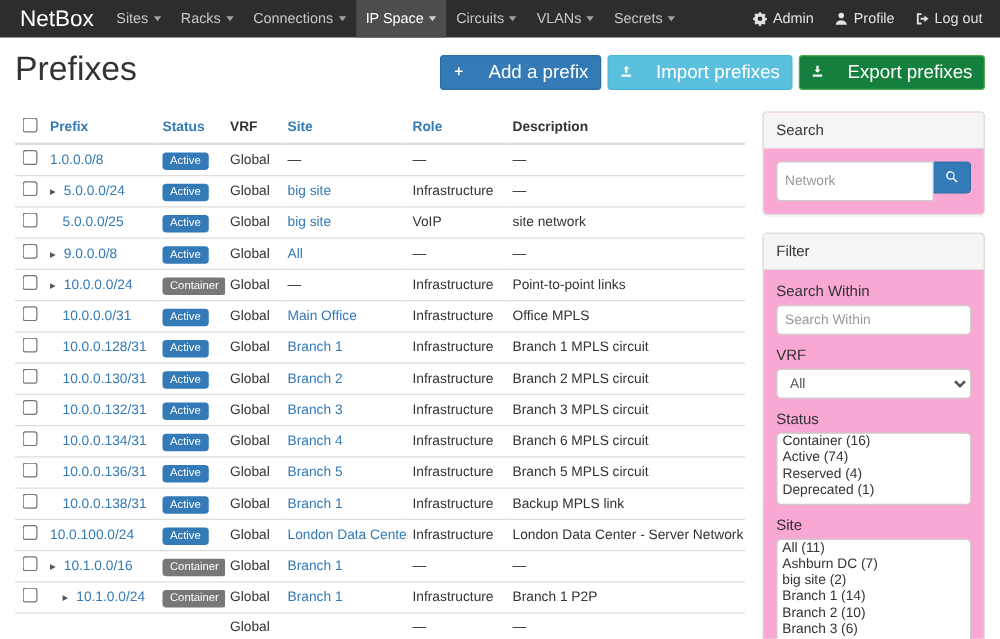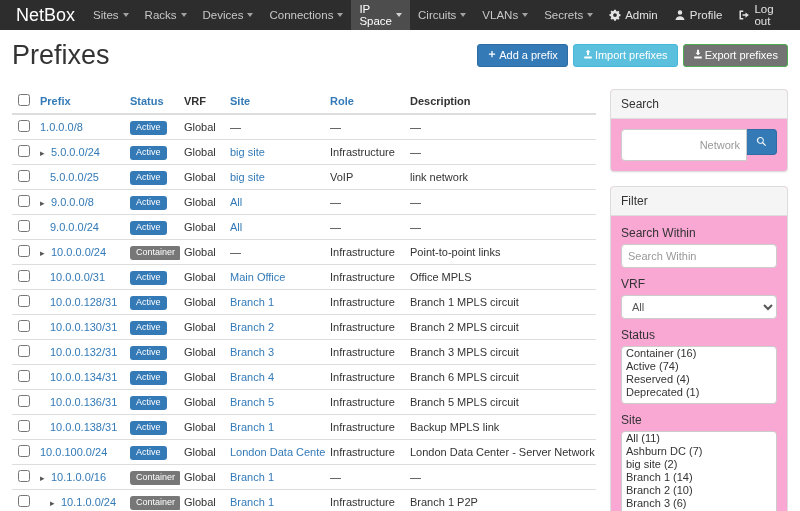--- a/index.html
+++ b/index.html
@@ -20,26 +20,26 @@
   .nav-right { display:flex; }
   .nav-right .nav-item { color:#e2e2e2; }
   .nav-icon { display:inline-flex; width:12px; height:12px; }
   .nav-icon svg { width:12px; height:12px; fill:#e2e2e2; }
 
   
   .container { padding:0 12px; }
   .page-head { display:flex; justify-content:space-between; align-items:flex-start; padding:8px 0 4px; }
   h1 { margin:2px 0 14px; font-size:27px; font-weight:500; color:#333; }
   .actions { display:flex; gap:5px; margin-top:6px; }
-  .btn { display:inline-flex; align-items:center; gap:2px; font-size:11px; color:#fff; padding:4px 9px;
+  .btn { display:inline-flex; align-items:center; gap:19px; font-size:15px; color:#fff; padding:4px 9px;
          border-radius:3px; border:1px solid transparent; cursor:pointer; font-family:inherit; line-height:1.2; }
   .btn svg { width:10px; height:10px; fill:#fff; }
   .btn-primary { background:#337ab7; border-color:#2e6da4; }
   .btn-info    { background:#5bc0de; border-color:#46b8da; }
-  .btn-success { background:#737373; border-color:#4cae4c; }
+  .btn-success { background:#15803d; border-color:#4cae4c; }
 
   
   .content { display:flex; align-items:flex-start; gap:14px; }
   .main { flex:1; min-width:0; }
   .sidebar { width:178px; flex:none; }
 
   
   table { width:100%; border-collapse:collapse; table-layout:fixed; }
   th { text-align:left; font-size:11px; font-weight:bold; padding:5px 4px; border-bottom:2px solid #ddd; white-space:nowrap; }
   th.sortable { color:#337ab7; cursor:pointer; }
@@ -51,21 +51,21 @@
   .arrow { display:inline-block; width:11px; color:#555; font-size:9px; cursor:pointer; }
   .badge-label { display:inline-block; font-size:9px; font-weight:normal; color:#fff; padding:2px 6px 3px; border-radius:3px; line-height:1; }
 
   
   .panel { border:1px solid #ddd; border-radius:4px; margin-bottom:14px; background:#f9a8d4; box-shadow:0 1px 1px rgba(0,0,0,.05); }
   .panel-heading { background:#f5f5f5; border-bottom:1px solid #ddd; padding:7px 10px; font-size:12px; color:#333; border-radius:3px 3px 0 0; }
   .panel-body { padding:10px; }
 
   .input-group { display:flex; }
   .input-group input { flex:1; min-width:0; border:1px solid #ccc; border-radius:4px 0 0 4px; padding:15px 6px;
-                       font-size:11px; height:26px; font-family:inherit; color:#555;text-align:right; }
+                       font-size:11px; height:26px; font-family:inherit; color:#555; }
   .input-group button { width:30px; height:26px; background:#337ab7; border:1px solid #2e6da4; border-left:none;
                         border-radius:0 4px 4px 0; display:flex; align-items:center; justify-content:center; cursor:pointer; padding:0; }
   .input-group button svg { width:11px; height:11px; fill:#fff; }
 
   .field-label { display:block; margin:9px 0 4px; font-size:12px; color:#333; }
   .field-label.first { margin-top:0; }
   .text-input { width:100%; border:1px solid #ccc; border-radius:4px; padding:3px 6px; font-size:11px; height:24px;
                 font-family:inherit; color:#555; background:#fff; }
   ::placeholder { color:#999; opacity:1; }
 
@@ -82,24 +82,20 @@
 
 <nav class="navbar">
   <a class="brand">NetBox</a>
   <div class="nav-left" id="nav-items">
       <a class="nav-item">
         <span class="nav-label">Sites</span>
         <span class="caret"></span>
       </a>
       <a class="nav-item">
         <span class="nav-label">Racks</span>
-        <span class="caret"></span>
-      </a>
-      <a class="nav-item">
-        <span class="nav-label">Devices</span>
         <span class="caret"></span>
       </a>
       <a class="nav-item">
         <span class="nav-label">Connections</span>
         <span class="caret"></span>
       </a>
       <a class="nav-item active">
         <span class="nav-label">IP Space</span>
         <span class="caret"></span>
       </a>
@@ -211,34 +207,25 @@
               <td class="col-role">Infrastructure</td>
               <td class="col-desc">—</td>
             </tr>
             <tr>
               <td class="col-check"><input type="checkbox" style=""></td>
               <td class="col-prefix"><span class="indent" style="width: 10px;"></span><a class="link">5.0.0.0/25</a></td>
               <td class="col-status"><span class="badge-label" style="background: rgb(51, 122, 183);">Active</span></td>
               <td class="col-vrf">Global</td>
               <td class="col-site"><a class="link">big site</a></td>
               <td class="col-role">VoIP</td>
-              <td class="col-desc">link network</td>
+              <td class="col-desc">site network</td>
             </tr>
             <tr>
               <td class="col-check"><input type="checkbox" style=""></td>
               <td class="col-prefix"><span class="indent" style="width: 0px;"></span><span class="arrow">▸</span><a class="link">9.0.0.0/8</a></td>
-              <td class="col-status"><span class="badge-label" style="background: rgb(51, 122, 183);">Active</span></td>
-              <td class="col-vrf">Global</td>
-              <td class="col-site"><a class="link">All</a></td>
-              <td class="col-role">—</td>
-              <td class="col-desc">—</td>
-            </tr>
-            <tr>
-              <td class="col-check"><input type="checkbox" style=""></td>
-              <td class="col-prefix"><span class="indent" style="width: 10px;"></span><a class="link">9.0.0.0/24</a></td>
               <td class="col-status"><span class="badge-label" style="background: rgb(51, 122, 183);">Active</span></td>
               <td class="col-vrf">Global</td>
               <td class="col-site"><a class="link">All</a></td>
               <td class="col-role">—</td>
               <td class="col-desc">—</td>
             </tr>
             <tr>
               <td class="col-check"><input type="checkbox" style=""></td>
               <td class="col-prefix"><span class="indent" style="width: 0px;"></span><span class="arrow">▸</span><a class="link">10.0.0.0/24</a></td>
               <td class="col-status"><span class="badge-label" style="background: rgb(119, 119, 119);">Container</span></td>

